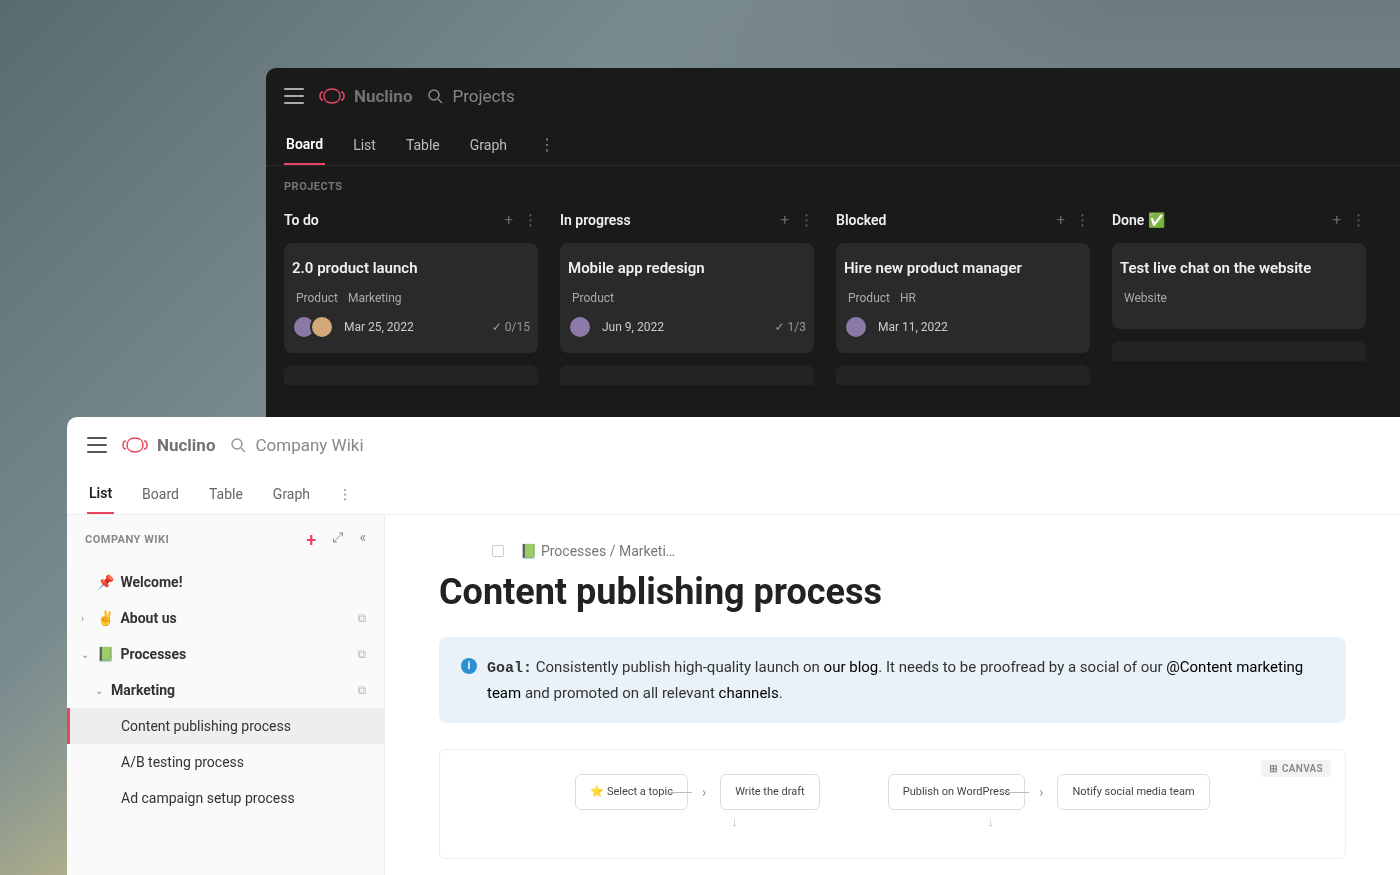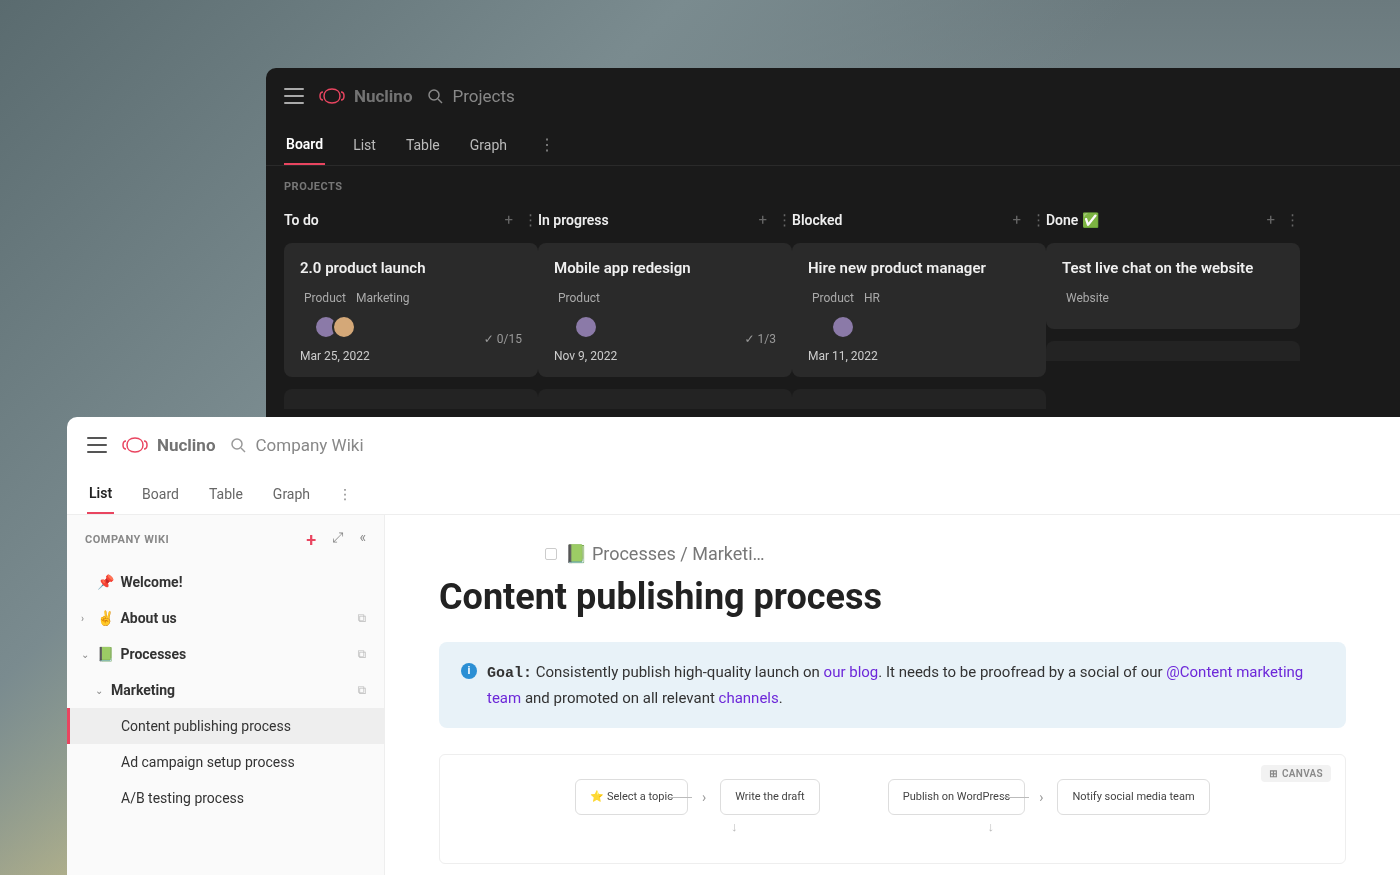--- a/index.html
+++ b/index.html
@@ -16,32 +16,32 @@
 .search-area { display:flex; align-items:center; gap:10px; color:#888; font-size:17px; }
 .search-area svg { width:16px; height:16px; }
 
 .wd-tabs { display:flex; align-items:center; gap:26px; padding:0 18px; height:42px; border-bottom:1px solid #2a2a2a; font-size:14px; }
 .wd-tabs .tab { color:#bbb; padding:11px 2px; cursor:pointer; }
 .wd-tabs .tab.active { color:#fff; font-weight:600; border-bottom:2px solid #e94560; }
 .wd-tabs .kebab { color:#888; font-size:16px; margin-left:4px; }
 
 .wd-section-label { padding:14px 18px 8px; font-size:11px; font-weight:700; letter-spacing:.5px; color:#777; }
 
-.wd-columns { display:flex; padding:0 18px; }
+.wd-columns { display:flex; gap:22px; padding:0 18px; }
 .wd-col { width:254px; flex-shrink:0; }
 .wd-col-head { display:flex; align-items:center; justify-content:space-between; padding:10px 0 14px; }
 .wd-col-title { font-size:14px; font-weight:600; color:#eee; }
 .wd-col-actions { display:flex; gap:10px; color:#666; font-size:15px; }
 .wd-col-actions span { cursor:pointer; }
 
-.card { background:#2a2a2a; border-radius:8px; padding:16px 16px 14px; margin-bottom:12px; }
+.card { background:#2a2a2a; border-radius:8px; padding:16px 8px 14px; margin-bottom:12px; }
 .card-title { font-size:15px; font-weight:600; color:#f0f0f0; margin-bottom:14px; }
 .card-tags { display:flex; gap:10px; font-size:12px; color:#aaa; margin-bottom:10px; padding-left:4px; }
 .card-footer { display:flex; align-items:center; justify-content:space-between; }
-.card-meta { display:flex; align-items:center; gap:10px;flex-direction:column; }
+.card-meta { display:flex; align-items:center; gap:10px; }
 .avatars { display:flex; }
 .avatar { width:24px; height:24px; border-radius:50%; border:2px solid #2a2a2a; background:#8b7aa8; margin-left:-6px; }
 .avatar:first-child { margin-left:0; }
 .avatar.a2 { background:#d4a878; }
 .card-date { font-size:12px; color:#ccc; }
 .card-progress { font-size:12px; color:#999; display:flex; align-items:center; gap:4px; }
 
 .card-stub { background:#232323; border-radius:8px 8px 0 0; height:20px; }
 
 
@@ -67,28 +67,28 @@
 .tree-item.selected { background:#eee; border-left:3px solid #e94560; padding-left:11px; }
 .tree-label { display:flex; align-items:center; gap:6px; }
 .tree-label .arrow { font-size:10px; color:#888; width:10px; }
 .tree-label .bold { font-weight:700; }
 .tree-action { color:#bbb; font-size:12px; }
 .tree-indent-1 { padding-left:28px; }
 .tree-indent-2 { padding-left:54px; }
 .tree-item.selected.tree-indent-2 { padding-left:51px; }
 
 .wl-content { flex:1; padding:28px 54px 0 54px; overflow:hidden; }
-.breadcrumb { display:flex; align-items:center; gap:8px; font-size:18px; color:#777; margin-bottom:12px; margin-left:106px; }
+.breadcrumb { display:flex; align-items:center; gap:16px; font-size:14px; color:#777; margin-bottom:12px; margin-left:53px; }
 .breadcrumb .sq { width:12px; height:12px; border:1px solid #ccc; border-radius:2px; }
 .page-title { font-size:36px; font-weight:700; color:#222; margin:6px 0 24px; }
 
 .callout { background:#e8f2f8; border-radius:8px; padding:18px 22px; font-size:15px; line-height:1.6; color:#333; display:flex; gap:10px; }
 .callout .info { width:16px; height:16px; border-radius:50%; background:#2b8fd4; color:#fff; font-size:11px; font-weight:700; display:flex; align-items:center; justify-content:center; flex-shrink:0; margin-top:3px; }
 .callout strong { font-weight:700;font-family:Liberation Mono, monospace; }
-.callout a { color:#6d28d9; text-decoration:none; }
+.callout a { color:#000000; text-decoration:none; }
 
 .canvas-box { margin-top:26px; border:1px solid #eee; border-radius:6px; padding:24px 18px 10px; position:relative; min-height:110px; }
 .canvas-label { position:absolute; top:10px; right:14px; background:#f2f2f2; border-radius:4px; padding:3px 8px; font-size:10px; font-weight:600; color:#888; letter-spacing:.3px; display:flex; align-items:center; gap:4px; }
 .flow { display:flex; align-items:center; gap:14px; justify-content:center; flex-wrap:nowrap; }
 .flow-node { border:1px solid #ddd; border-radius:6px; padding:10px 14px; font-size:11px; color:#444; text-align:center; background:#fff; min-width:78px; line-height:1.3; }
 .flow-arrow { color:#999; font-size:14px; position:relative; }
 .flow-arrow::before { content:''; display:block; width:26px; height:1px; background:#bbb; position:absolute; top:50%; right:14px; }
 .flow-down { color:#bbb; font-size:13px; text-align:center; margin-top:4px; }
 </style>
 </head>
@@ -163,21 +163,21 @@
     <div class="card">
       <div class="card-title">Mobile app redesign</div>
       <div class="card-tags">
             <span>Product</span>
           </div>
       <div class="card-footer">
         <div class="card-meta">
           <div class="avatars">
                 <div class="avatar a1"></div>
               </div>
-          <div class="card-date">Nov 9, 2022</div>
+          <div class="card-date">Jun 9, 2022</div>
         </div>
         <div class="card-progress">✓ 1/3</div>
       </div>
     </div>
     <div class="card-stub"></div>
       </div>
       <div class="wd-col">
     <div class="wd-col-head">
       <div class="wd-col-title">Blocked</div>
       <div class="wd-col-actions">
@@ -279,26 +279,26 @@
             </div>
           <span class="tree-action">⧉</span>
         </div>
         <div class="tree-item tree-indent-2 selected">
           <div class="tree-label">
               <span>Content publishing process</span>
             </div>
         </div>
         <div class="tree-item tree-indent-2">
           <div class="tree-label">
-              <span>Ad campaign setup process</span>
+              <span>A/B testing process</span>
             </div>
         </div>
         <div class="tree-item tree-indent-2">
           <div class="tree-label">
-              <span>A/B testing process</span>
+              <span>Ad campaign setup process</span>
             </div>
         </div>
       </div>
     </div>
     <div class="wl-content">
       <div class="breadcrumb">
         <span class="sq"></span>
         <span>📗 Processes / Marketi…</span>
       </div>
       <h1 class="page-title">Content publishing process</h1>

